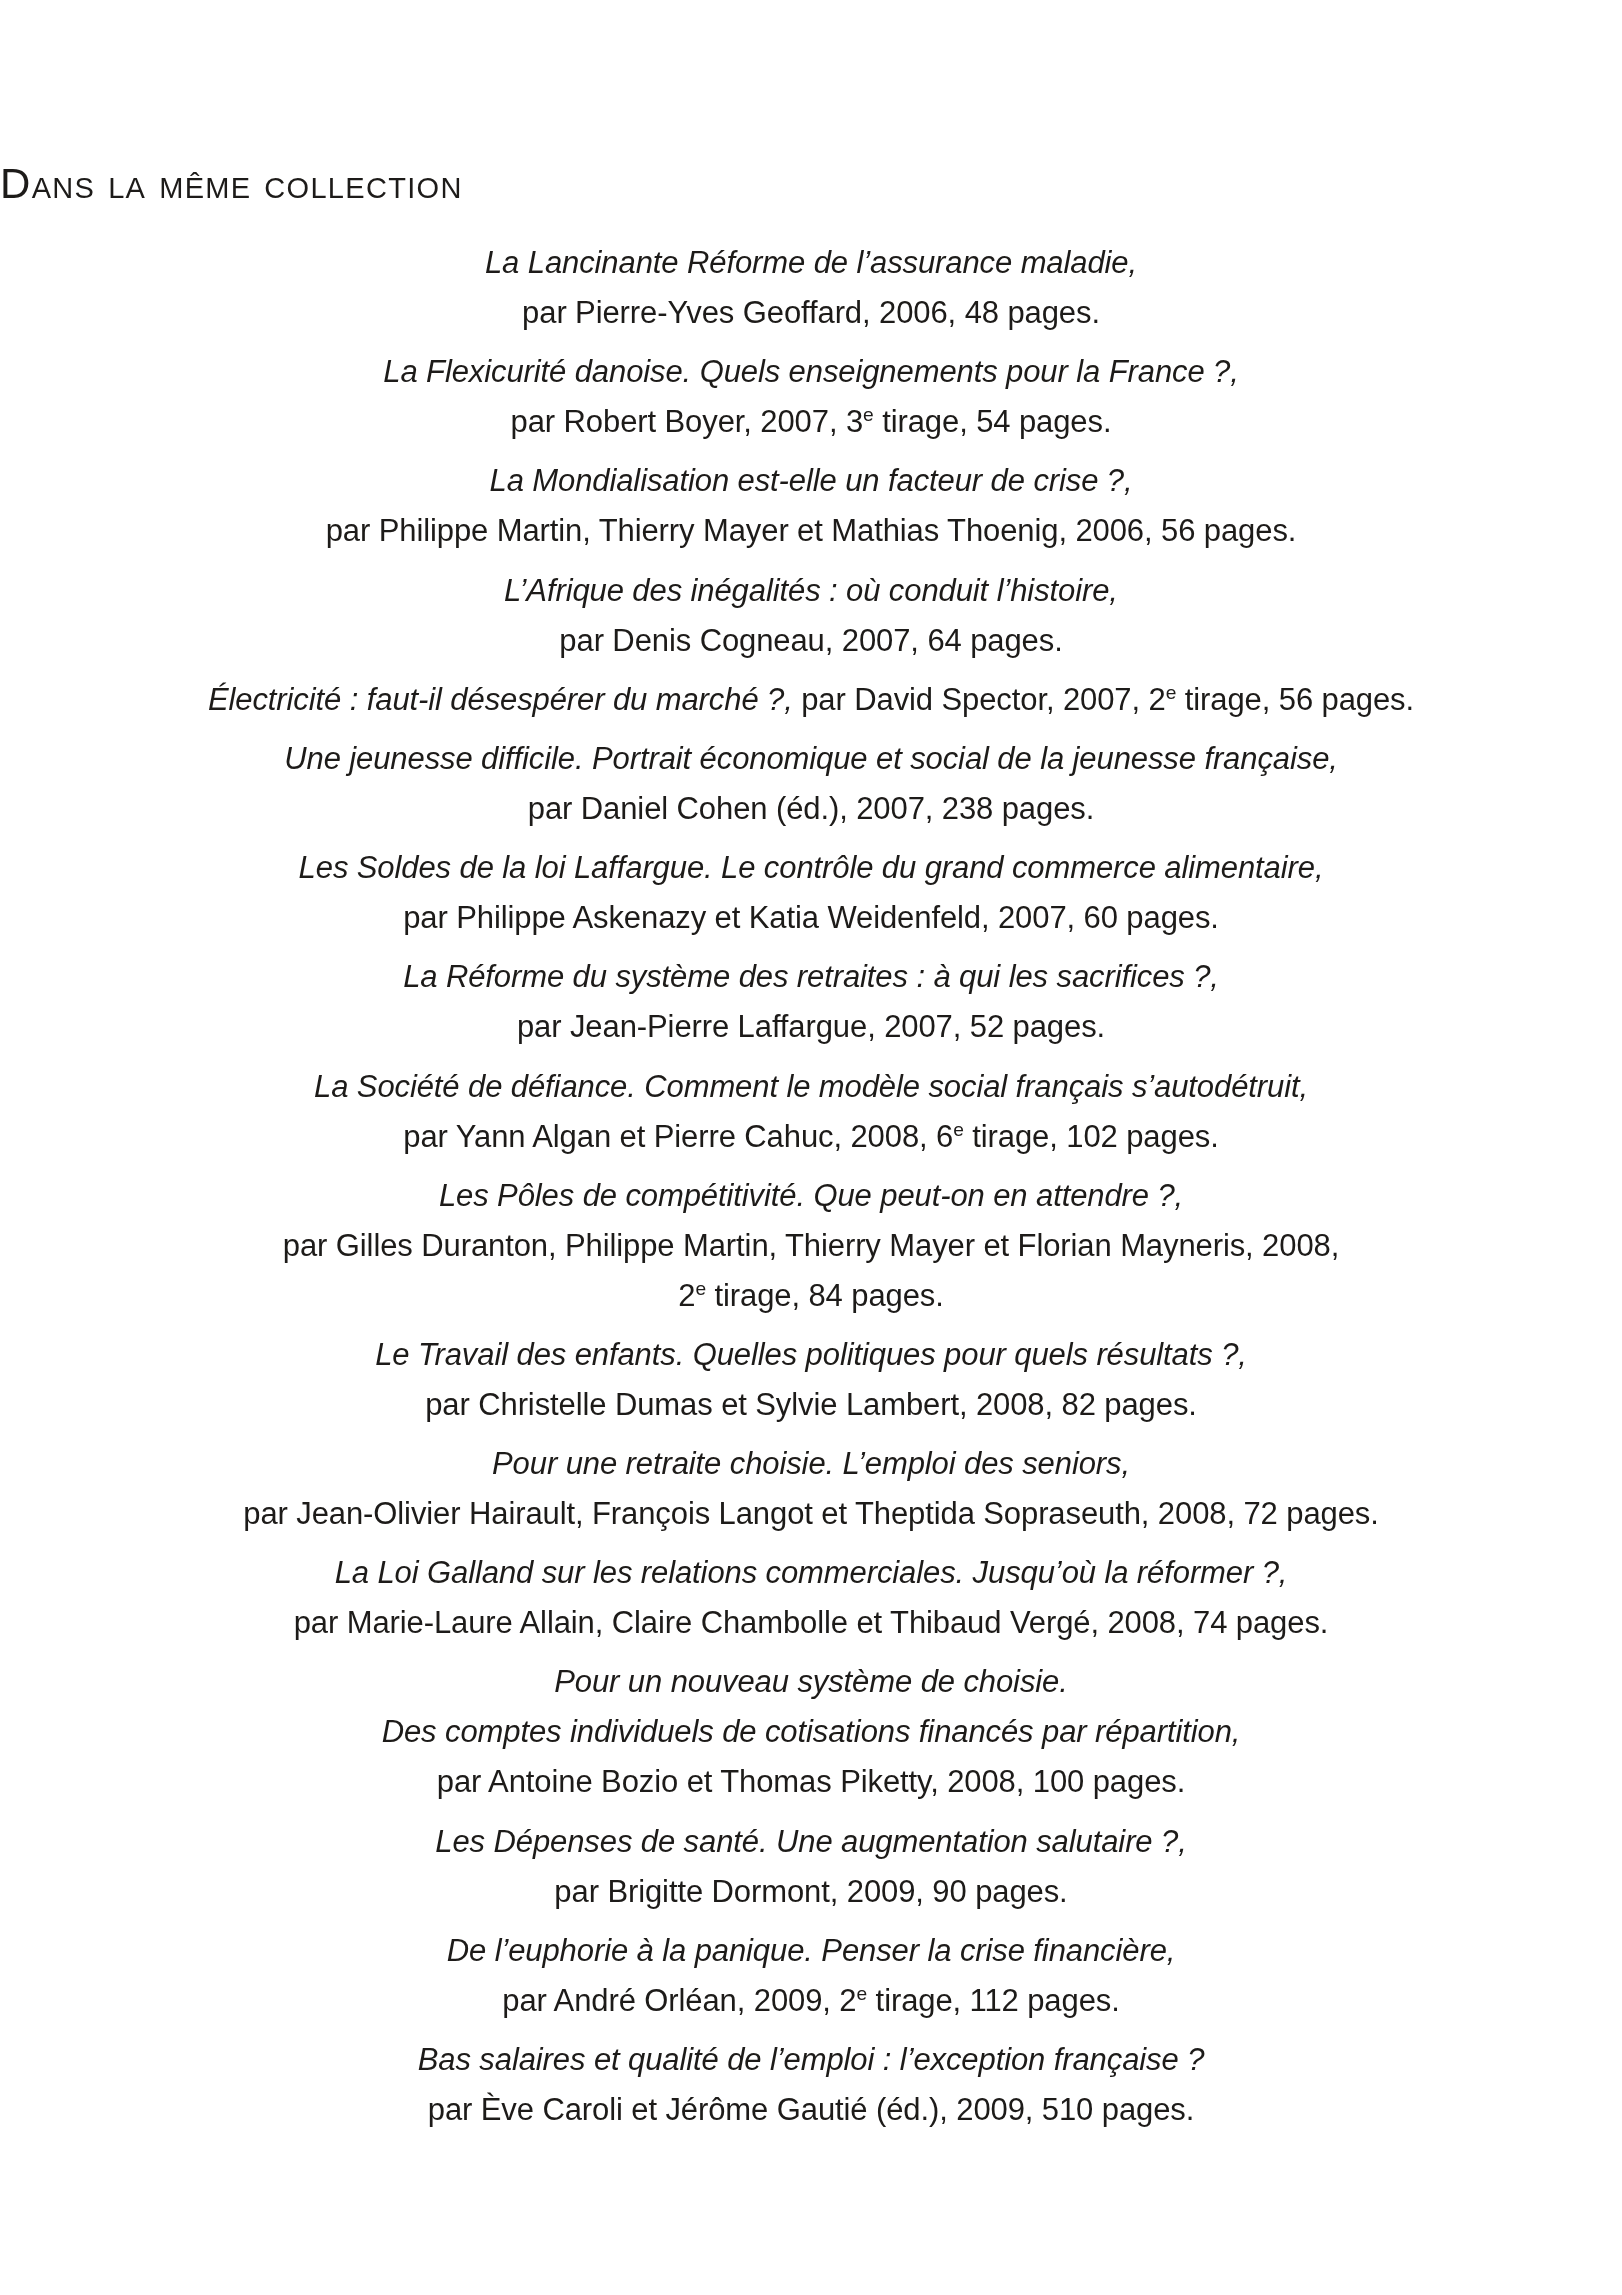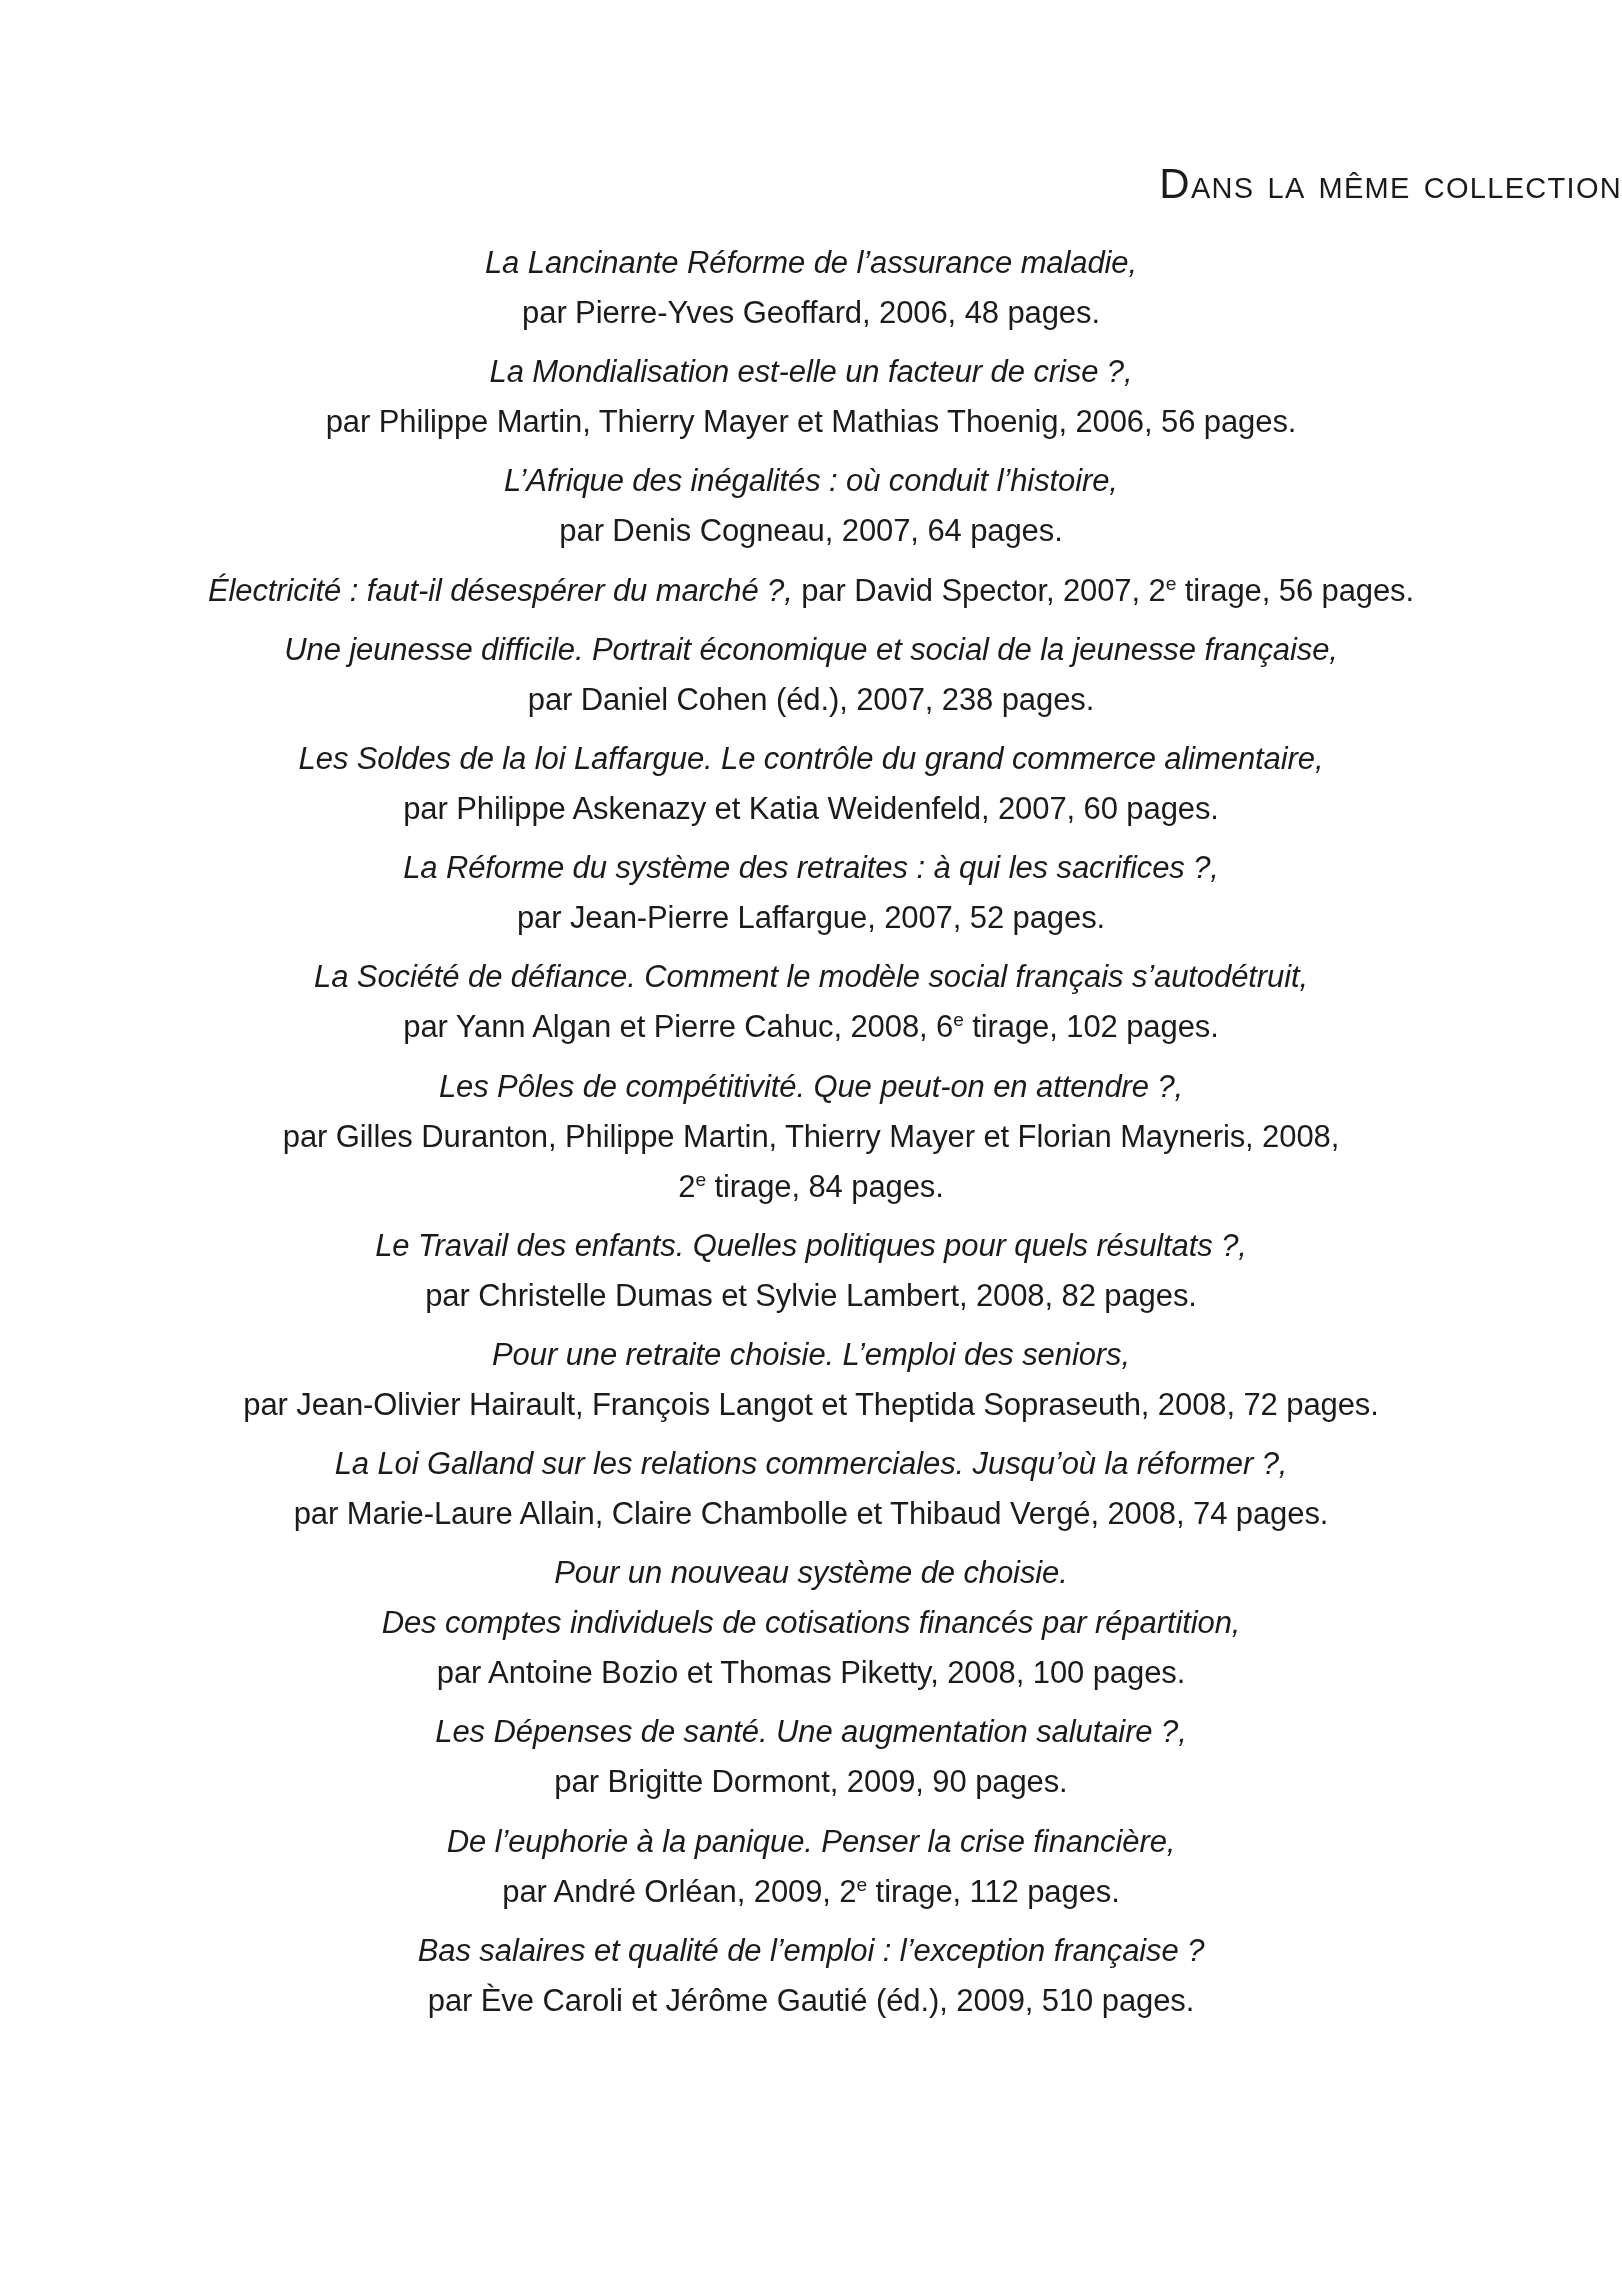--- a/index.html
+++ b/index.html
@@ -15,21 +15,21 @@
   .page {
     position: absolute;
     inset: 0;
   }
   .heading {
     position: absolute;
     top: 161px;
     left: 0;
     right: 0;
     margin: 0;
-    text-align: right;
+    text-align: left;
     font-size: 42px;
     font-weight: 400;
     font-variant: small-caps;
     letter-spacing: 1.3px;
     line-height: 46px;
     color: #1d1b19;
   }
   .entries {
     position: absolute;
     top: 238px;
@@ -57,20 +57,24 @@
 </style>
 </head>
 <body>
 
 <div class="page">
   <h1 class="heading">Dans la même collection</h1>
   <div class="entries" id="entries">
       <div class="entry">
         <div class="line"><span class="seg-i">La Lancinante Réforme de l’assurance maladie,</span></div>
         <div class="line"><span class="seg-r">par Pierre-Yves Geoffard, 2006, 48 pages.</span></div>
+      </div>
+      <div class="entry">
+        <div class="line"><span class="seg-i">La Flexicurité danoise. Quels enseignements pour la France ?,</span></div>
+        <div class="line"><span class="seg-r">par Robert Boyer, 2007, 3</span><span class="seg-rs">e</span><span class="seg-r"> tirage, 54 pages.</span></div>
       </div>
       <div class="entry">
         <div class="line"><span class="seg-i">La Mondialisation est-elle un facteur de crise ?,</span></div>
         <div class="line"><span class="seg-r">par Philippe Martin, Thierry Mayer et Mathias Thoenig, 2006, 56 pages.</span></div>
       </div>
       <div class="entry">
         <div class="line"><span class="seg-i">L’Afrique des inégalités : où conduit l’histoire,</span></div>
         <div class="line"><span class="seg-r">par Denis Cogneau, 2007, 64 pages.</span></div>
       </div>
       <div class="entry">

